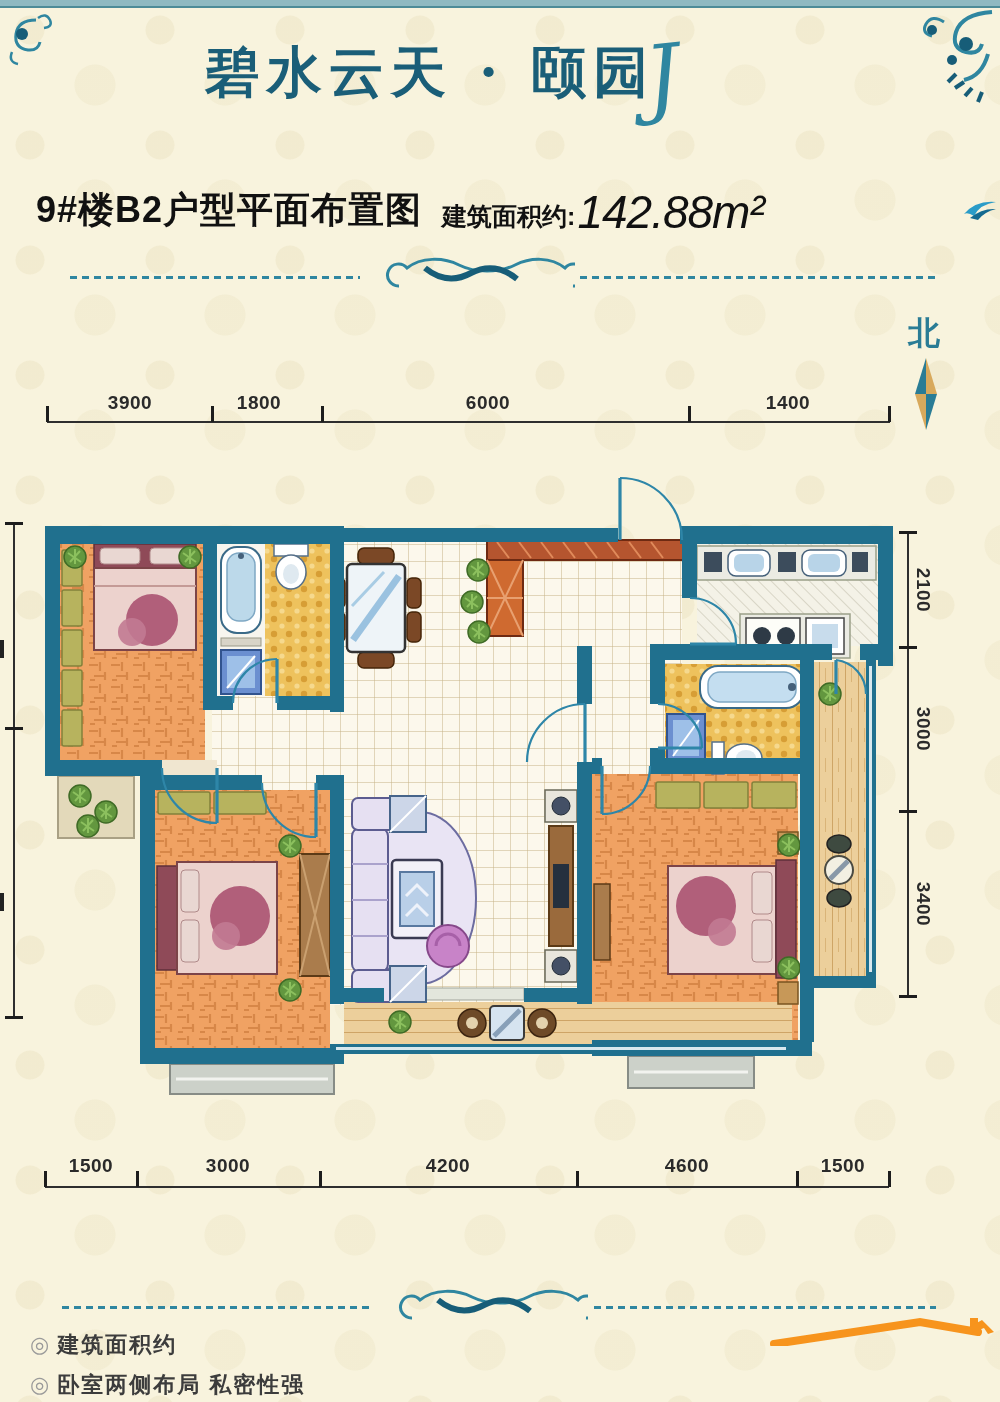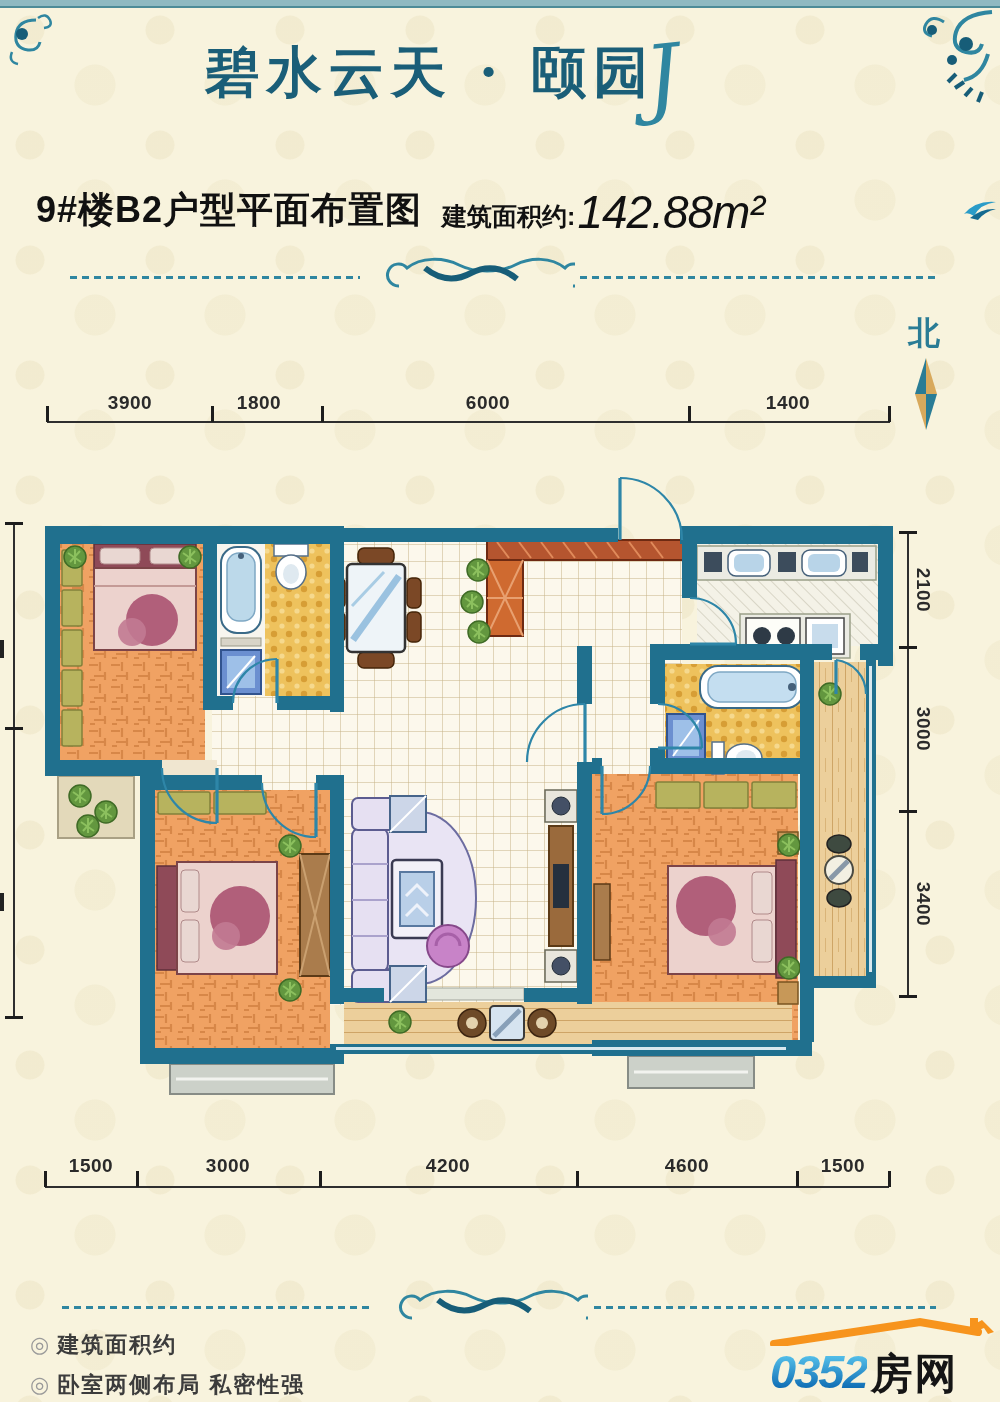--- a/index.html
+++ b/index.html
@@ -449,18 +449,14 @@
 <div class="abs feature" style="left:30px;top:1370px">
   <span class="bull">◎</span><span>卧室两侧布局  私密性强</span>
 </div>
 
 <div class="abs" style="left:770px;top:1316px;width:226px">
   <svg width="226" height="30" viewBox="0 0 226 30">
     <polyline points="4,28 150,6 208,16" fill="none" stroke="#f7941d" stroke-width="8" stroke-linecap="round"></polyline>
     <rect x="200" y="2" width="8" height="10" fill="#f7941d"></rect>
     <polygon points="194,14 212,4 224,16 218,18 214,12 198,18" fill="#f7941d"></polygon>
   </svg>
-  <div style="display:flex;align-items:baseline;margin-top:-6px">
-    <span class="logo-digits">0352</span>
-    <span class="logo-word">房网</span>
-  </div>
   
 </div>
 
 </body></html>

